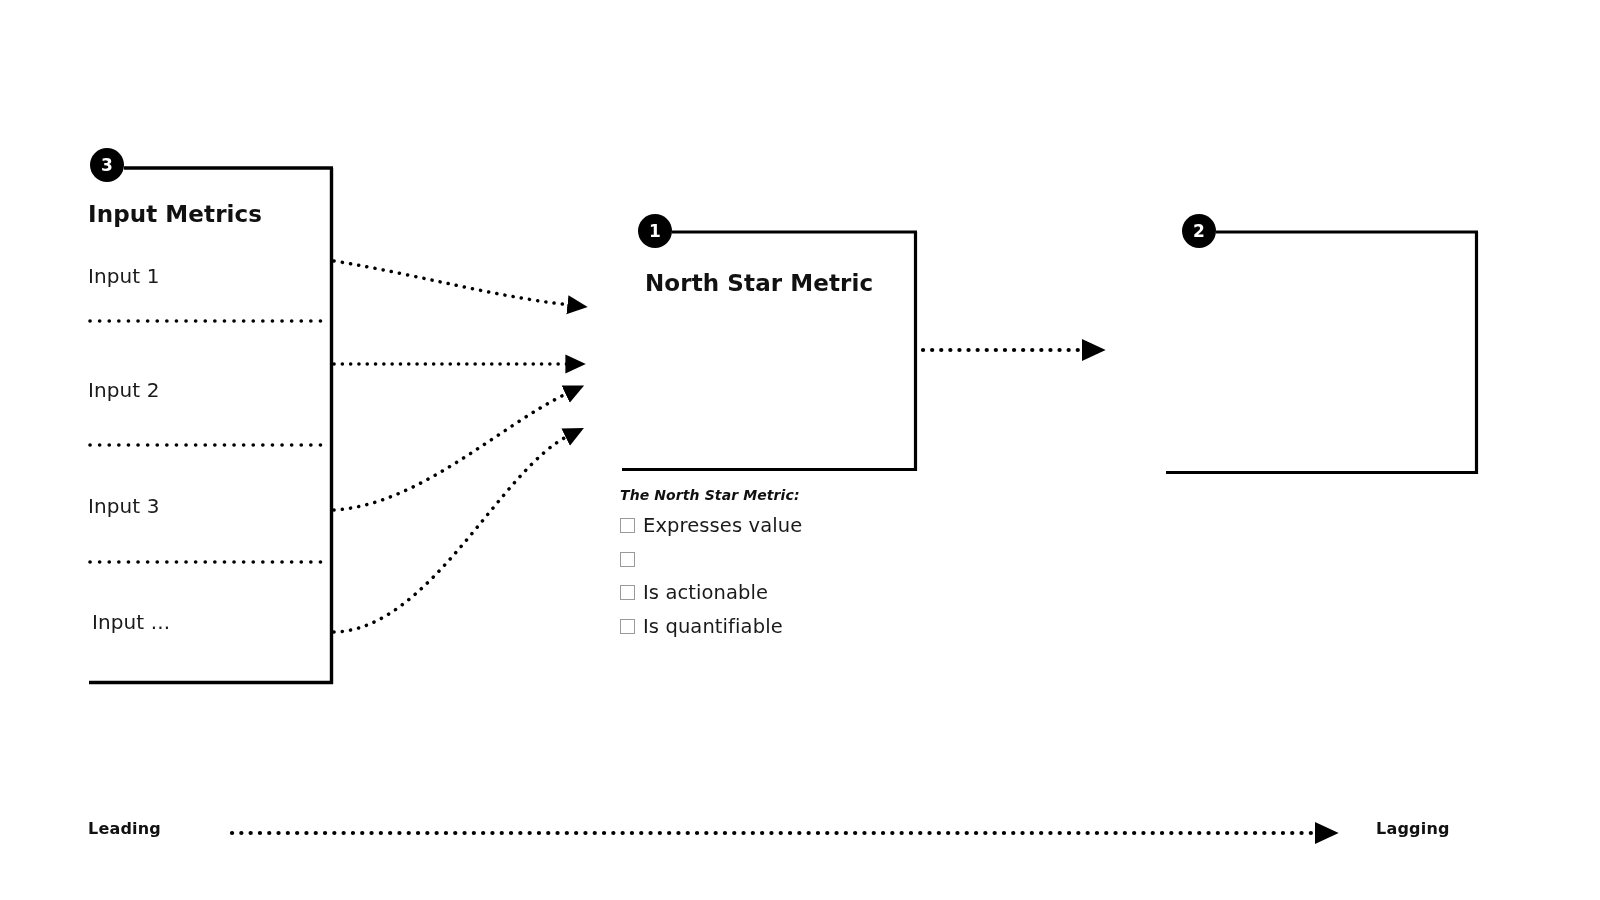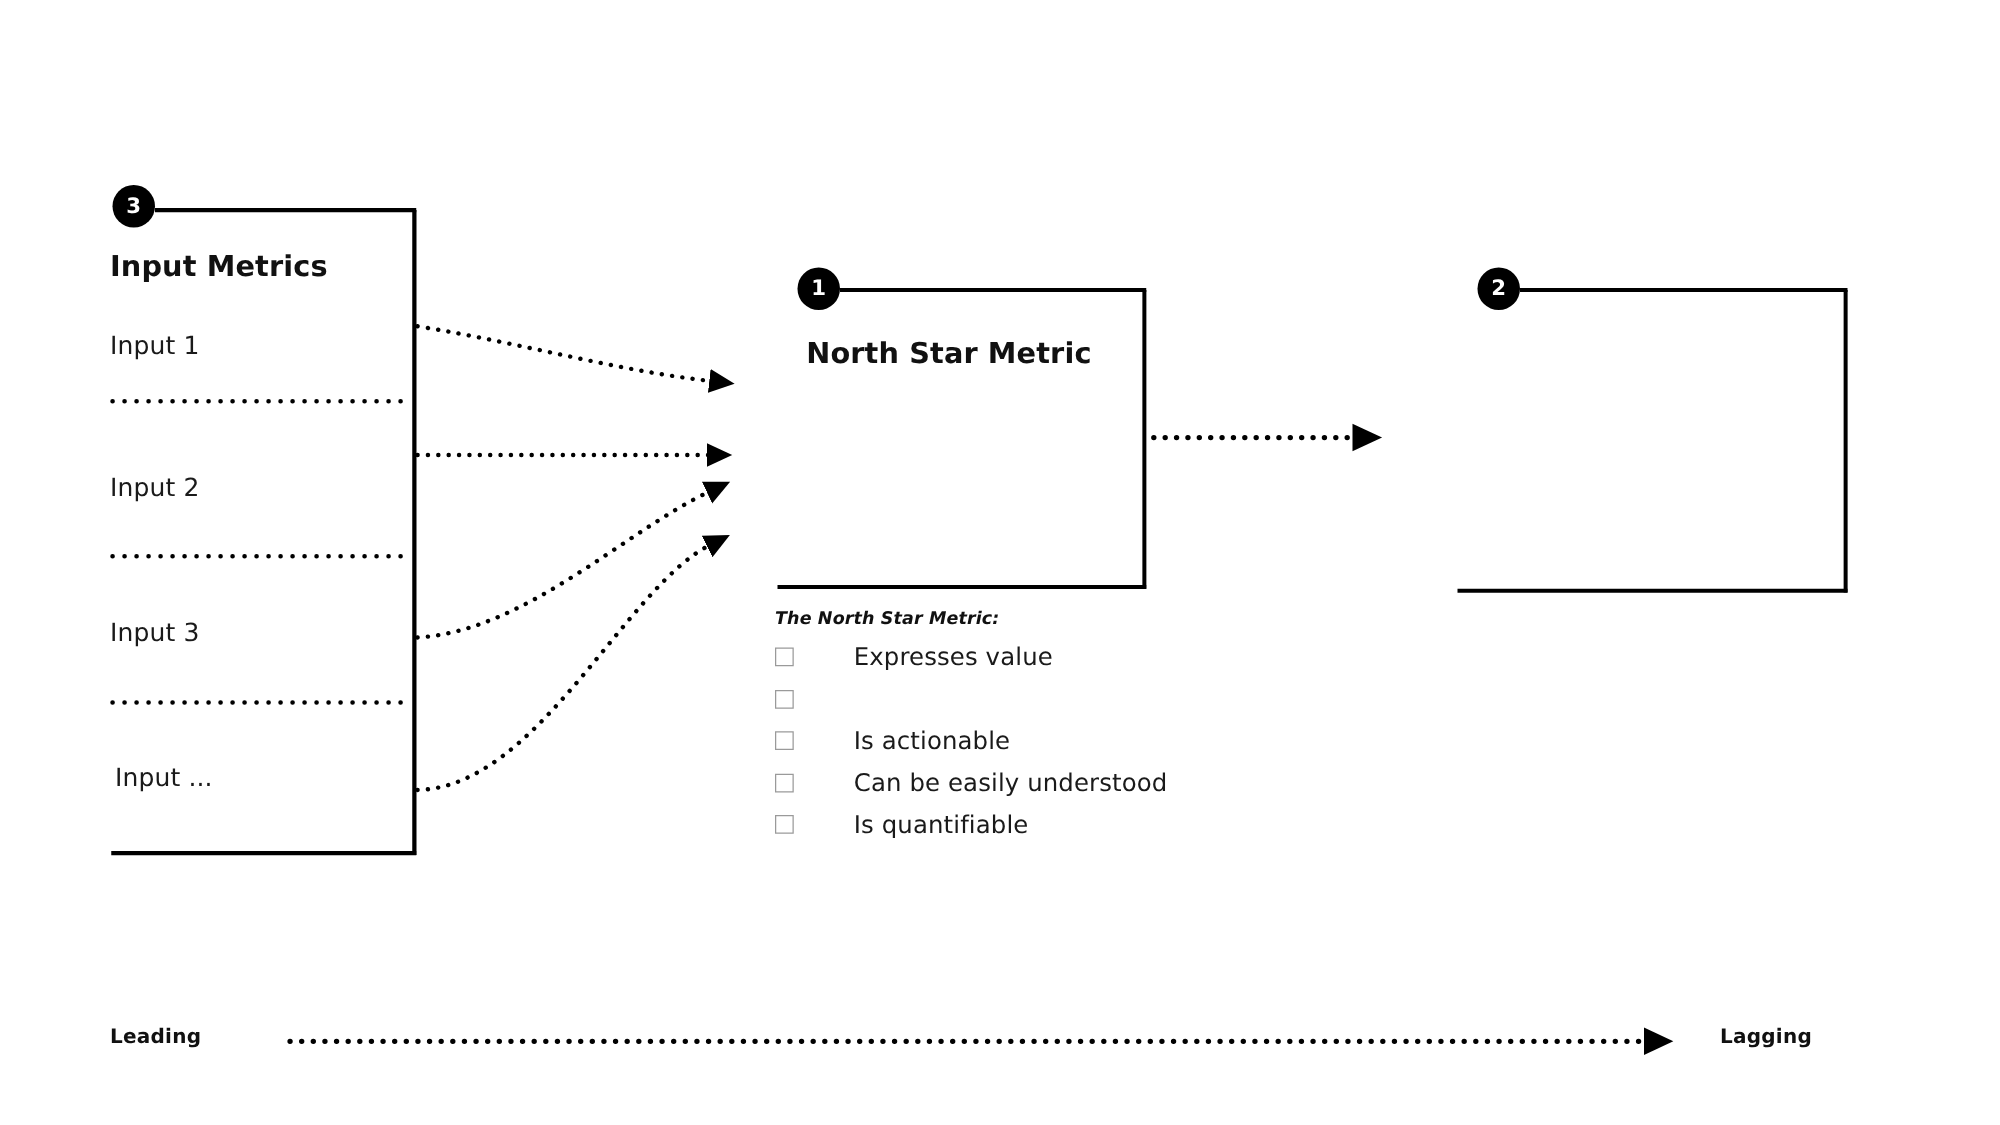--- a/index.html
+++ b/index.html
@@ -94,21 +94,20 @@
     flex: 0 0 auto;
     margin-right: 8px;
     box-sizing: border-box;
   }
   .check-label {
     font-size: 19.5px;
     font-weight: 400;
     color: #1a1a1a;
     letter-spacing: 0.1px;
     line-height: 1;
-    margin-left: 40px;
   }
 
   
   .axis-label {
     position: absolute;
     font-size: 16px;
     font-weight: 700;
     color: #111111;
     letter-spacing: 0.2px;
   }
@@ -201,24 +200,20 @@
     </div>
     <div class="check-row">
       <span class="check-box"></span>
     </div>
     <div class="check-row">
       <span class="check-box"></span>
       <span class="check-label">Is actionable</span>
     </div>
     <div class="check-row">
       <span class="check-box"></span>
-      <span class="check-label">Can be easily understood</span>
-    </div>
-    <div class="check-row">
-      <span class="check-box"></span>
       <span class="check-label">Is quantifiable</span>
     </div>
   </div>
 
   <div class="axis-label" style="left:88px; top:819px;">Leading</div>
 
   <div class="axis-label" style="left:1376px; top:819px;">Lagging</div>
 
 </div>
 

